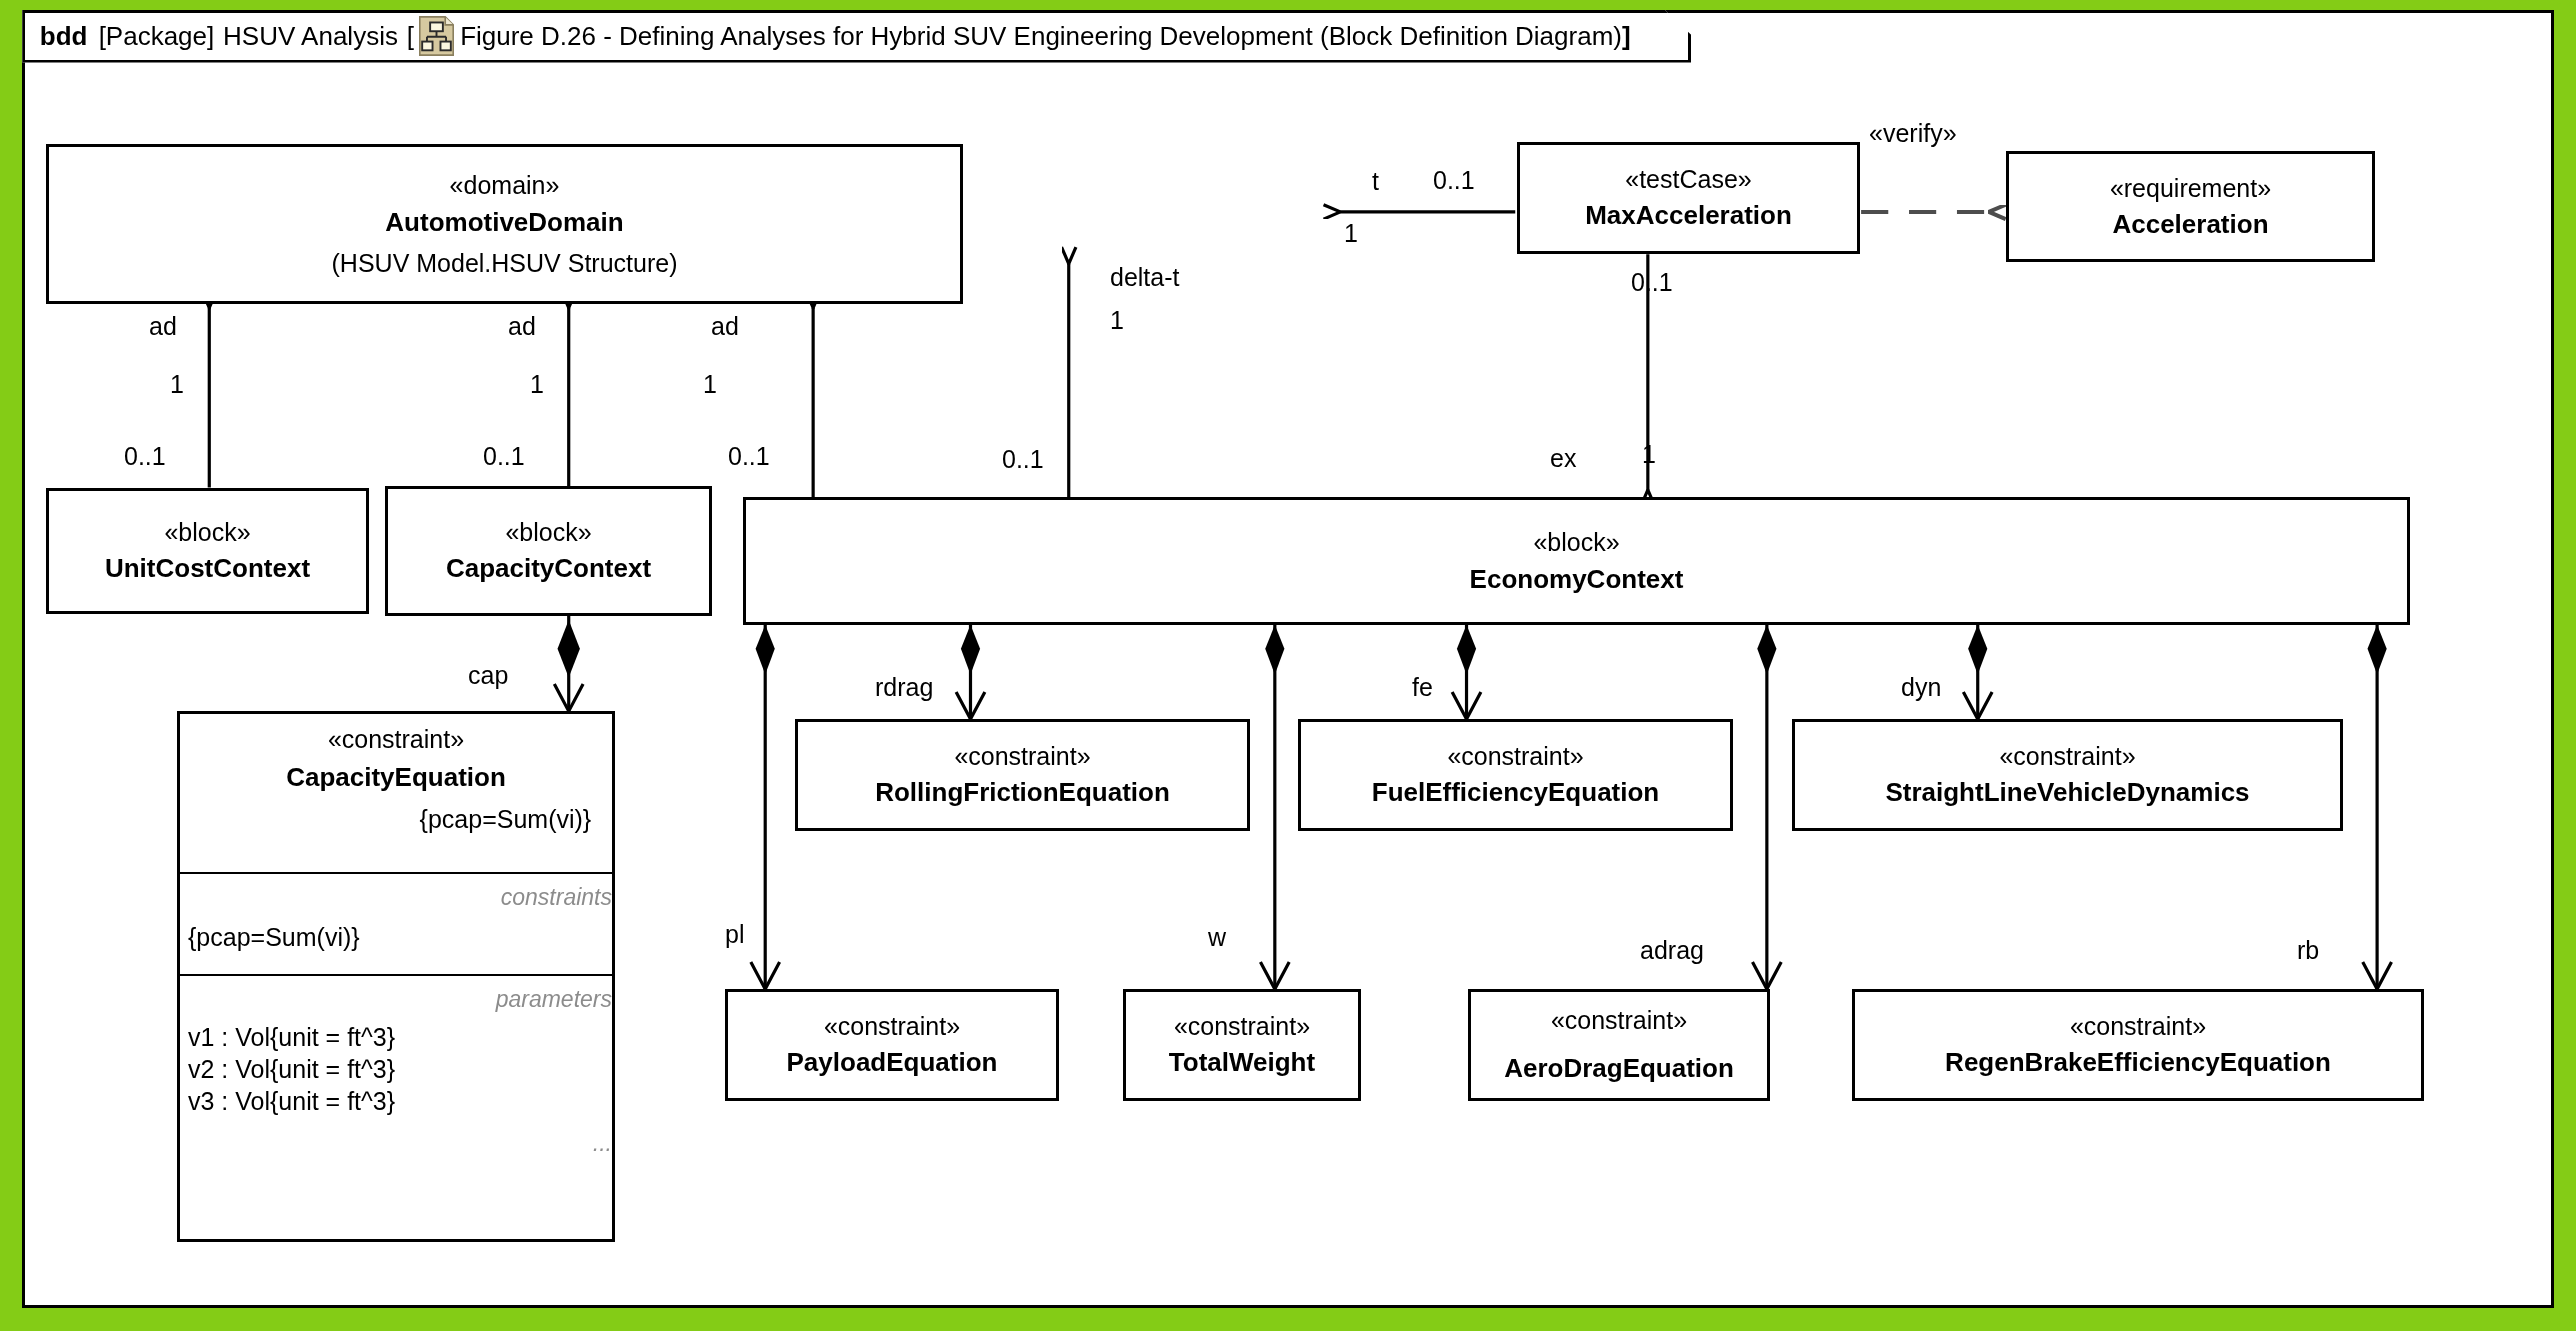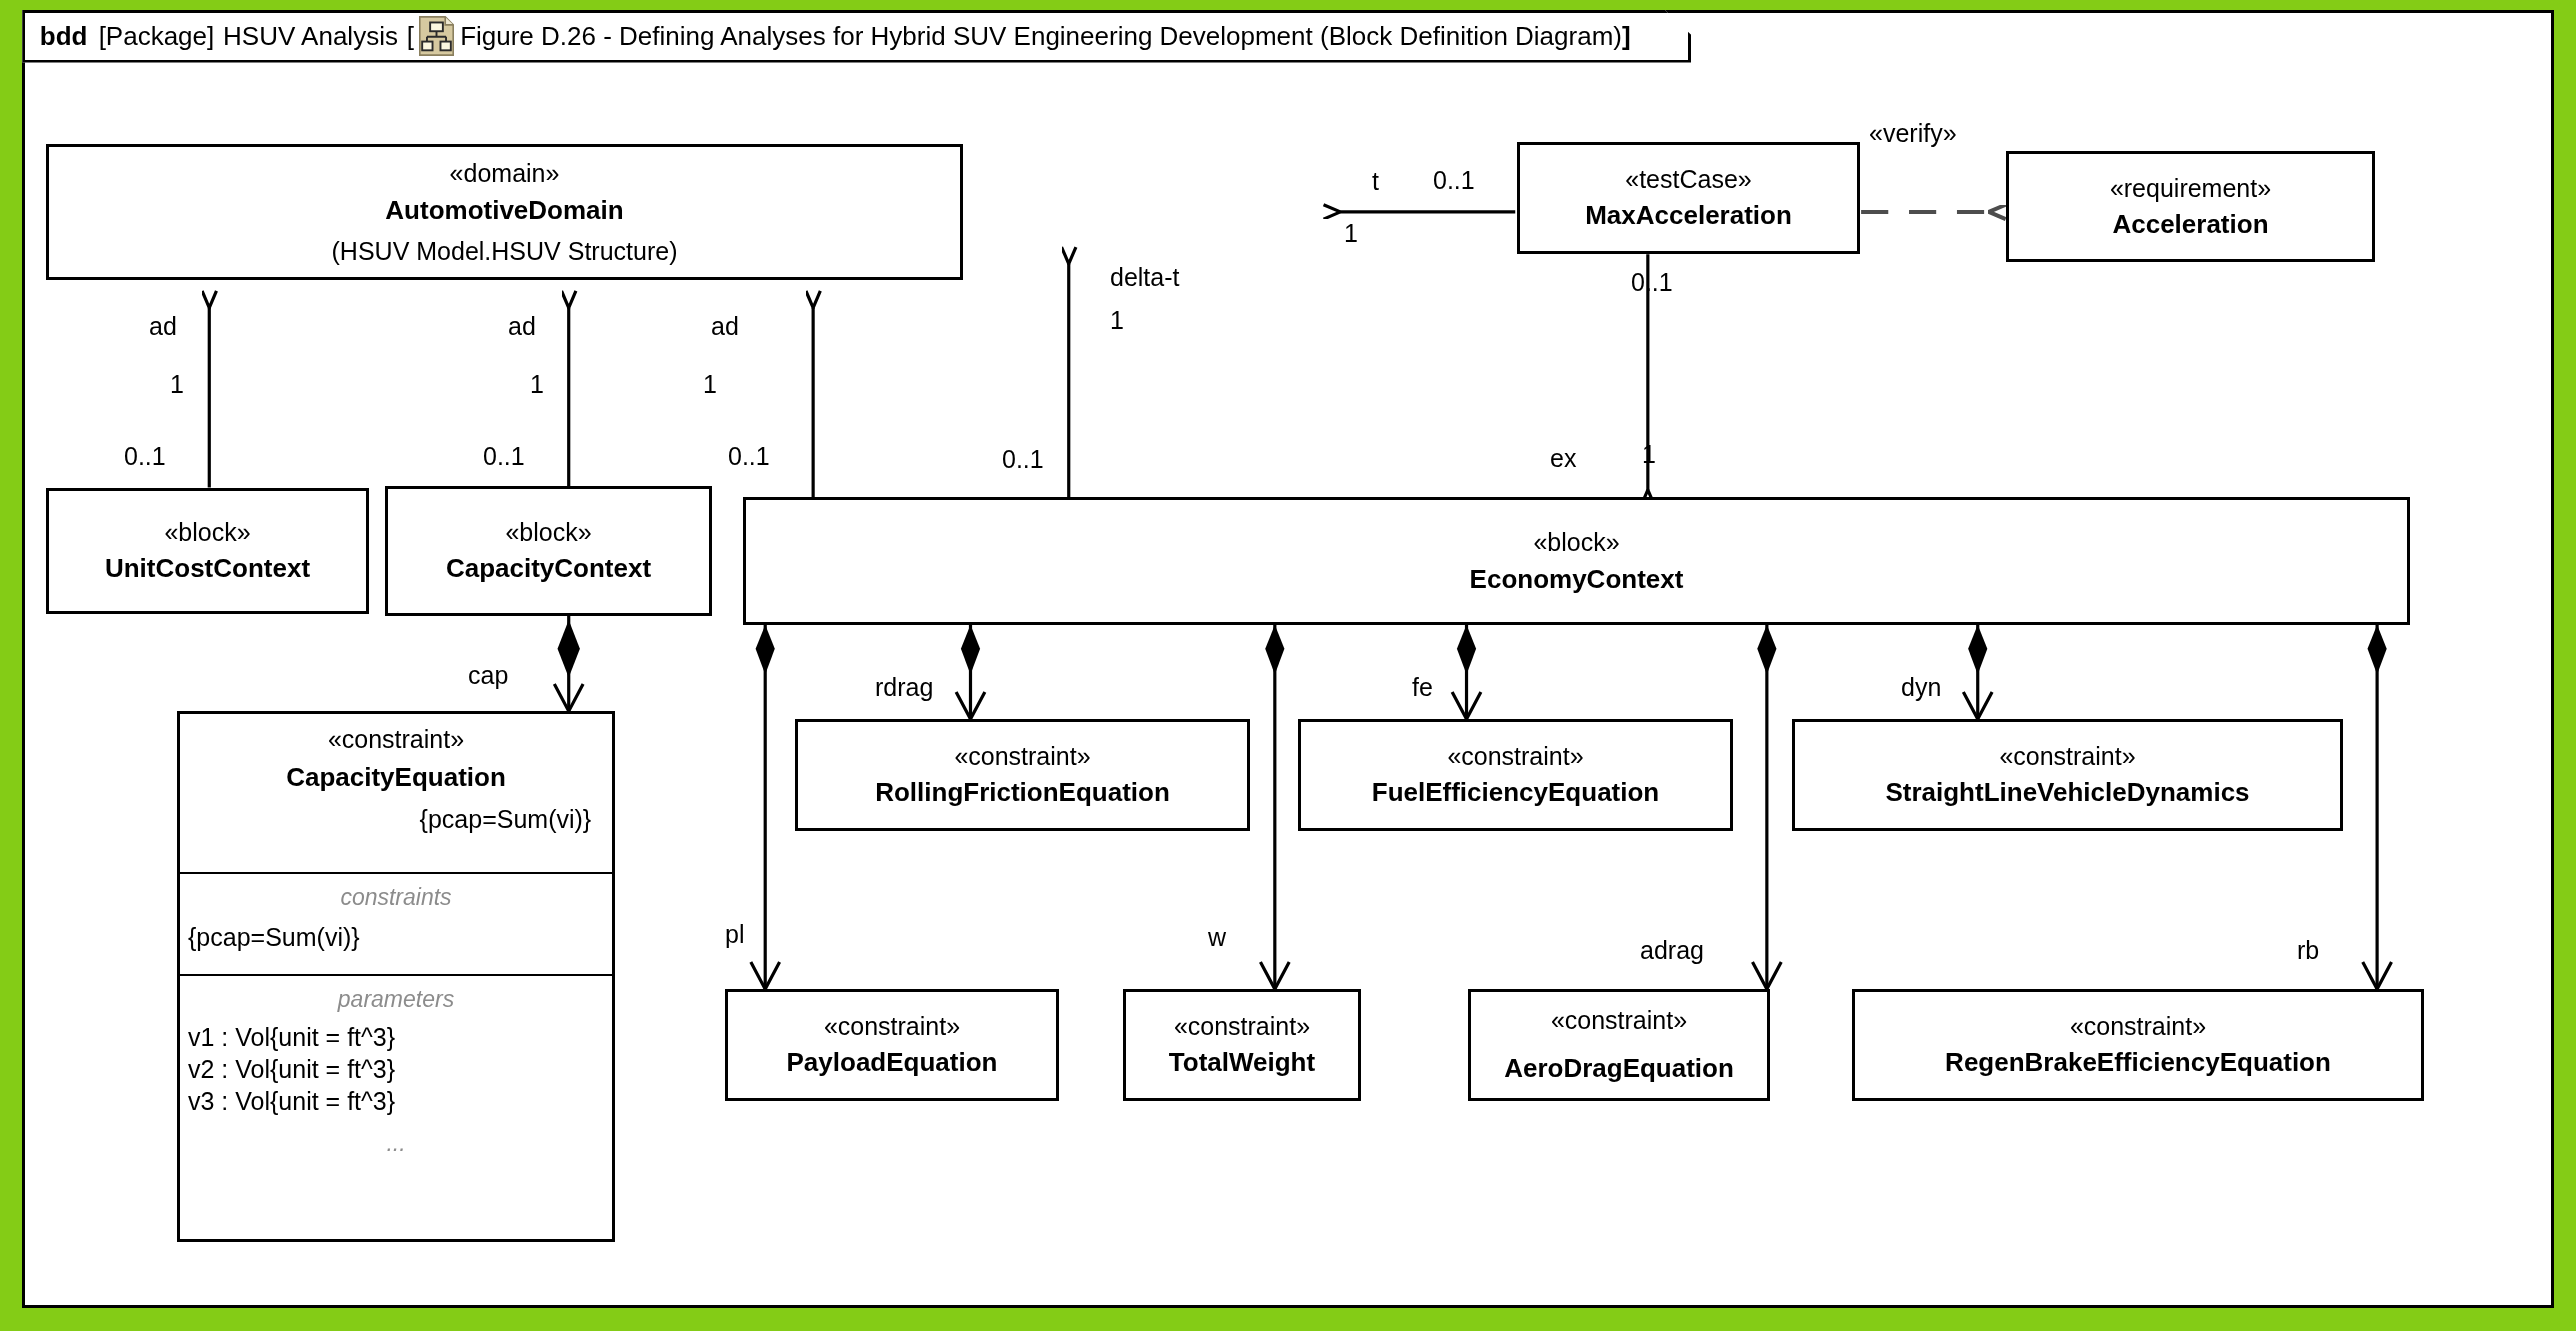--- a/index.html
+++ b/index.html
@@ -28,21 +28,21 @@
         display:flex;flex-direction:column;align-items:center;justify-content:center;}
   .stereo{font-size:25px;line-height:1.12;color:#000;font-weight:normal;text-align:center;}
   .nname{font-size:26px;line-height:1.12;color:#000;font-weight:bold;text-align:center;}
   .subtitle{font-size:25px;line-height:1.15;color:#000;text-align:right;}
 
   
   .cnode{position:absolute;box-sizing:border-box;border:3.2px solid #000;background:#fff;display:flex;flex-direction:column;}
   .comp{box-sizing:border-box;}
   .comp + .comp{border-top:2.4px solid #000;}
   .comp-head{padding:11.2px 9.6px 12.8px 9.6px;text-align:center;}
-  .comp-lbl{font-size:23px;color:#8c8c8c;font-style:italic;text-align:center;line-height:1.2;}
+  .comp-lbl{font-size:23px;color:#8c8c8c;font-style:italic;text-align:right;line-height:1.2;}
   .comp-line{font-size:25px;color:#000;text-align:left;line-height:1.28;padding-left:8px;}
   .right-expr{font-size:25px;color:#000;text-align:right;width:100%;box-sizing:border-box;padding-right:11.2px;}
 
   
   .elabel{position:absolute;font-size:25px;color:#000;line-height:1;white-space:nowrap;}
 
   
   #edges{position:absolute;left:0;top:0;width:2576px;height:1332px;pointer-events:none;}
 </style>
 </head>
@@ -165,21 +165,21 @@
       <path d="M2458,866 L2476,900 L2494,866" fill="none" stroke="#000" stroke-width="4"></path>
     </g>
     
     <g>
       <line x1="2976" y1="782" x2="2976" y2="1238" stroke="#000" stroke-width="4"></line>
       <path d="M2976,782 L2988,812 L2976,844 L2964,812 Z" fill="#000"></path>
       <path d="M2958,1204 L2976,1238 L2994,1204" fill="none" stroke="#000" stroke-width="4"></path>
     </g>
   </svg>
 
-  <div class="node" id="n-domain" style="left:46px;top:144px;width:917px;height:136px;">
+  <div class="node" id="n-domain" style="left:46px;top:144px;width:917px;height:160px;">
     <div class="stereo">«domain»</div>
     <div class="nname" style="margin-top:9.6px;">AutomotiveDomain</div>
     <div class="subtitle" style="margin-top:11.2px;">(HSUV Model.HSUV Structure)</div>
   </div>
 
 
   <div class="node" id="n-maxaccel" style="left:1517px;top:142px;width:343px;height:112px;">
     <div class="stereo">«testCase»</div>
     <div class="nname" style="margin-top:8px;">MaxAcceleration</div>
   </div>

